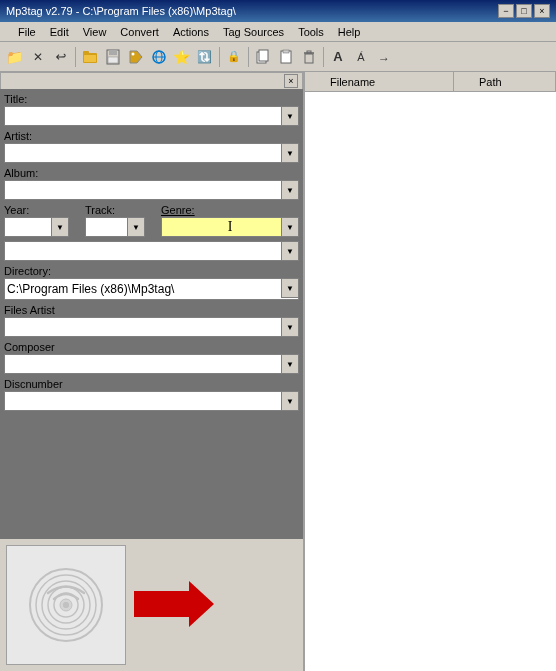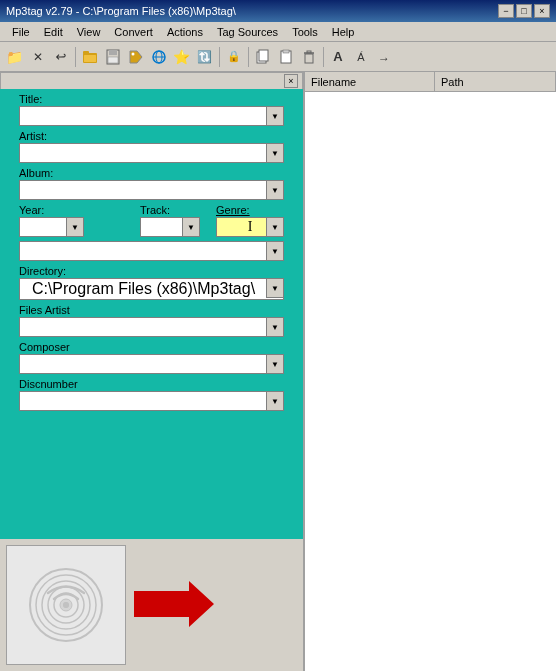--- a/index.html
+++ b/index.html
@@ -40,21 +40,21 @@
       display: flex;
       align-items: center;
       justify-content: center;
       color: #000;
     }
 
     
     .menu-bar {
       background: #d4d0c8;
       border-bottom: 1px solid #a0a0a0;
-      padding: 2px 6px;
+      padding: 2px 12px;
       display: flex;
       gap: 2px;
       height: 20px;
       align-items: center;
     }
     .menu-item {
       padding: 1px 6px;
       cursor: pointer;
       font-size: 11px;
       color: #000;
@@ -122,24 +122,24 @@
       background: #d4d0c8;
       border: 1px solid #888;
       font-size: 9px;
       cursor: pointer;
       display: flex;
       align-items: center;
       justify-content: center;
     }
 
     .form-area {
-      padding: 4px 19px;
+      padding: 4px 4px;
       flex: 1;
       overflow-y: auto;
-      background: #14b8a6;
+      background: #737373;
     }
 
     .form-row {
       margin-bottom: 4px;
     }
     .form-label {
       font-size: 11px;
       color: #000;
       margin-bottom: 1px;
       display: block;
@@ -176,33 +176,32 @@
       font-size: 8px;
     }
 
     
     .form-row-multi {
       display: flex;
       gap: 16px;
       margin-bottom: 4px;
     }
     .form-col-year { width: 65px; }
-    .form-col-track { width: 60px; margin-left: 40px; }
+    .form-col-track { width: 60px; }
     .form-col-genre { flex: 1; text-decoration: underline; }
 
     
     .directory-input {
       width: 100%;
       height: 22px;
       background: white;
       border: 1px solid #7f7f7f;
       padding: 1px 18px 1px 2px;
-      font-size: 16px;
+      font-size: 12px;
       outline: none;
-      text-align: center;
     }
 
     
     .genre-highlight {
       background: #ffff99;
     }
 
     
     .album-art-area {
       padding: 6px;
@@ -242,20 +241,21 @@
       align-items: center;
     }
     .file-list-col {
       padding: 2px 6px;
       font-size: 11px;
       color: #000;
       border-right: 1px solid #a0a0a0;
       height: 100%;
       display: flex;
       align-items: center;
+      margin-left: 19px;
     }
     .col-filename { width: 130px; }
     .col-path { flex: 1; }
     .file-list-body {
       flex: 1;
       background: white;
     }
   </style>
 </head>
 <body>

